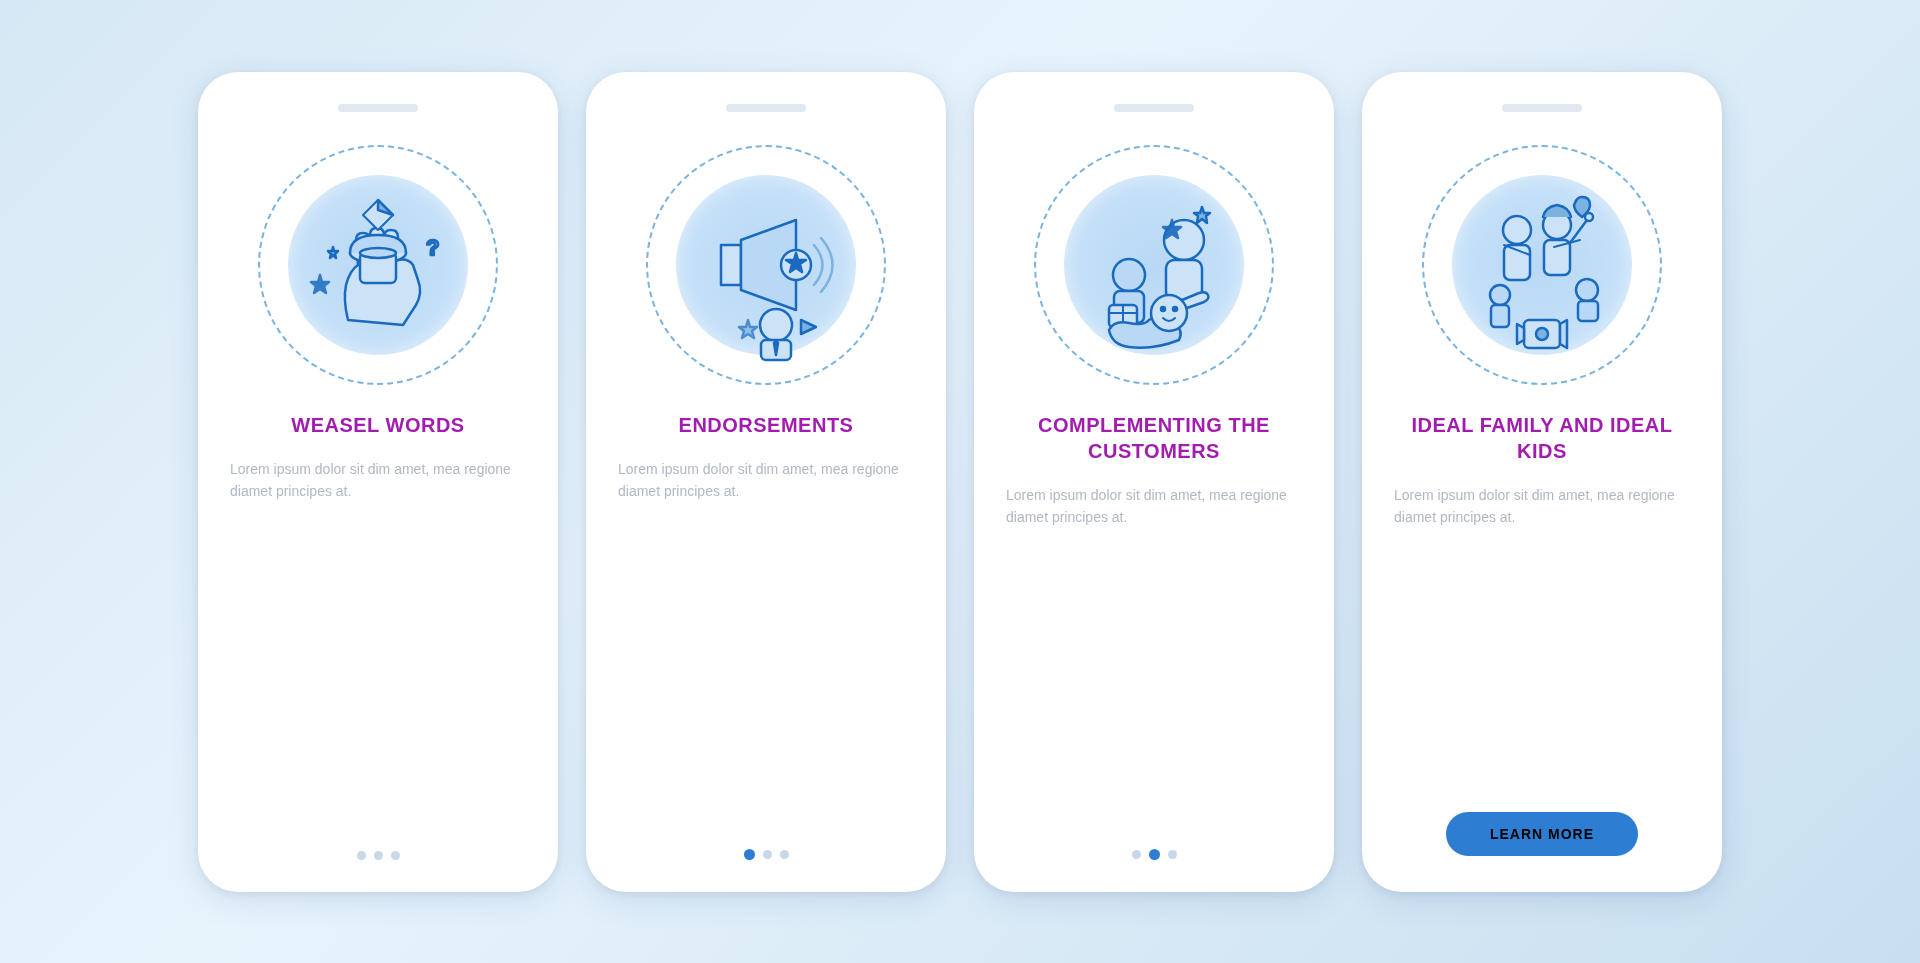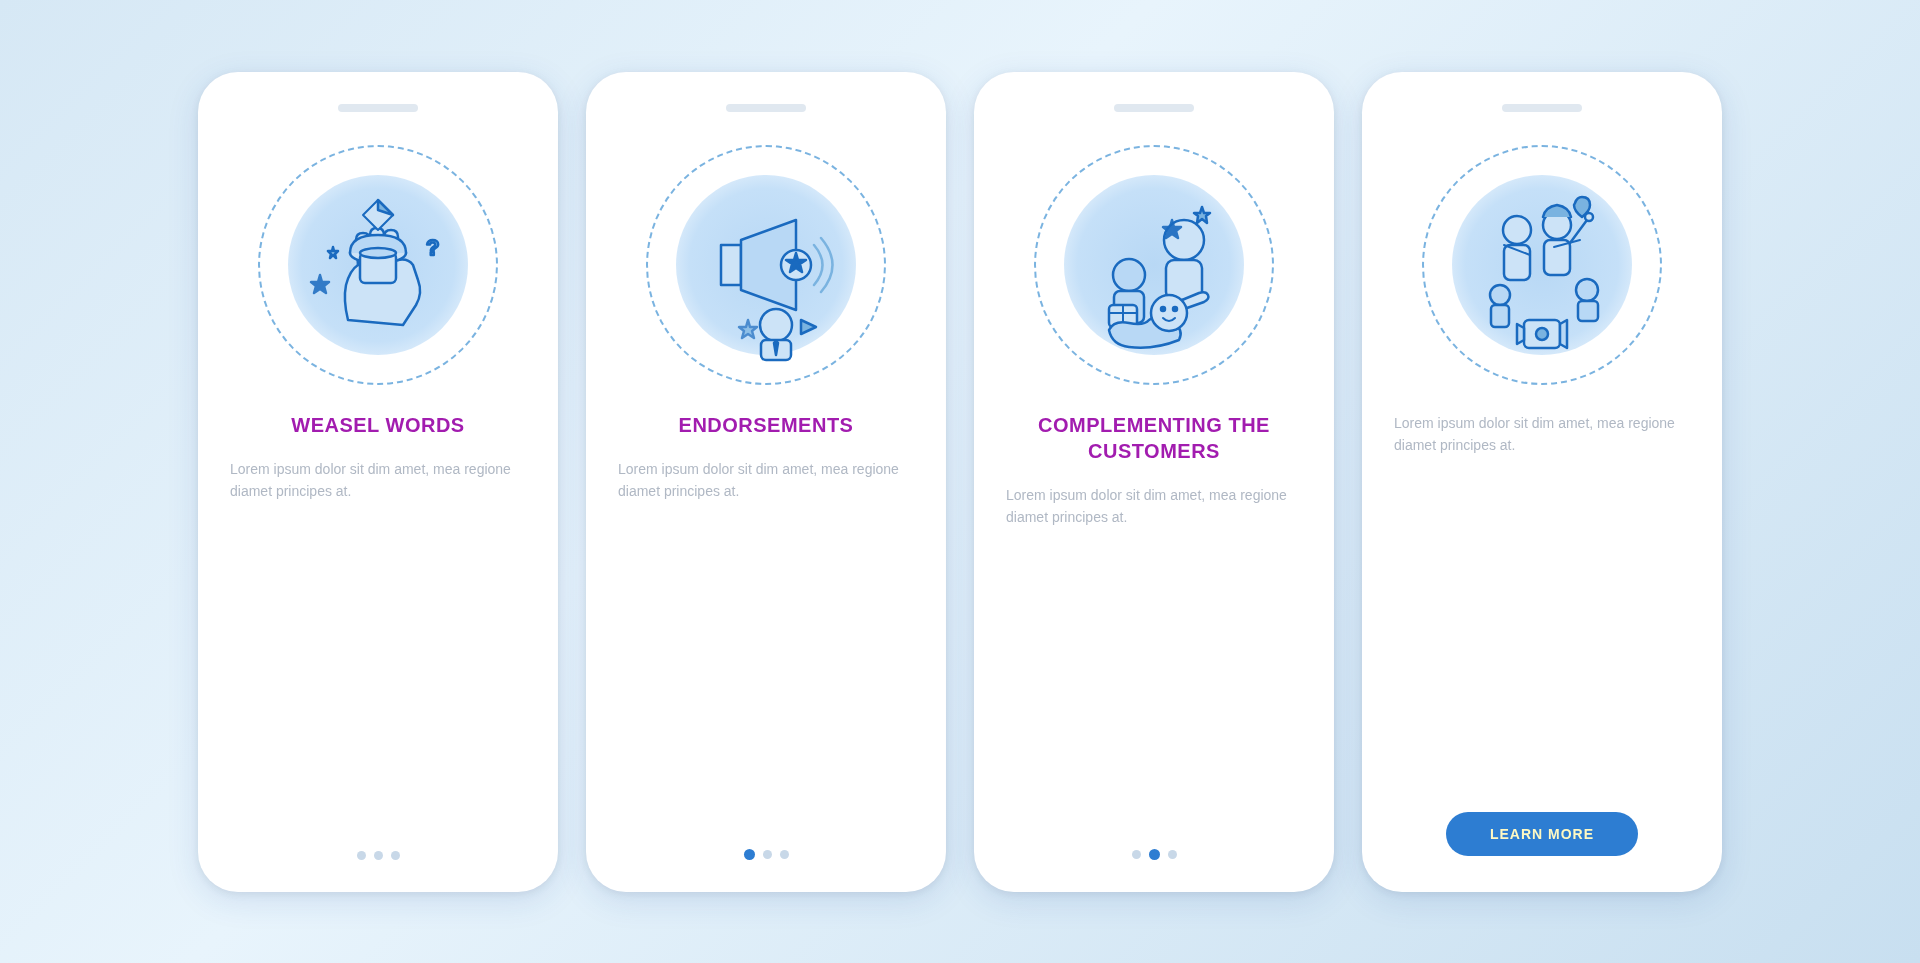--- a/index.html
+++ b/index.html
@@ -118,21 +118,21 @@
     }
 
     .dot.active {
       background: #2d7dd2;
       width: 11px;
       height: 11px;
     }
 
     .learn-more-btn {
       background: #2d7dd2;
-      color: #fef9c3;
+      color: #000000;
       border: none;
       border-radius: 28px;
       padding: 14px 44px;
       font-size: 14px;
       font-weight: 700;
       letter-spacing: 1px;
       text-transform: uppercase;
       cursor: pointer;
       margin-top: auto;
       margin-bottom: 4px;
@@ -302,17 +302,18 @@
           <polygon points="75,159 82,163 82,175 75,179" fill="#b8d8f5"></polygon>
           <polygon points="118,159 125,155 125,183 118,179" fill="#b8d8f5"></polygon>
 
           <circle cx="100" cy="169" r="6" fill="#7ab3e0"></circle>
 
           <path d="M88 90 L62 80" stroke="#1a6abf" stroke-width="2"></path>
           <path d="M112 82 L138 75" stroke="#1a6abf" stroke-width="2"></path>
         </g>
       </svg>
     </div>
+    <div class="card-title">IDEAL FAMILY AND IDEAL KIDS</div>
     <div class="card-body">Lorem ipsum dolor sit dim amet, mea regione diamet principes at.</div>
     <button class="learn-more-btn">LEARN MORE</button>
   </div>
 
 </div>
 
 </body></html>

